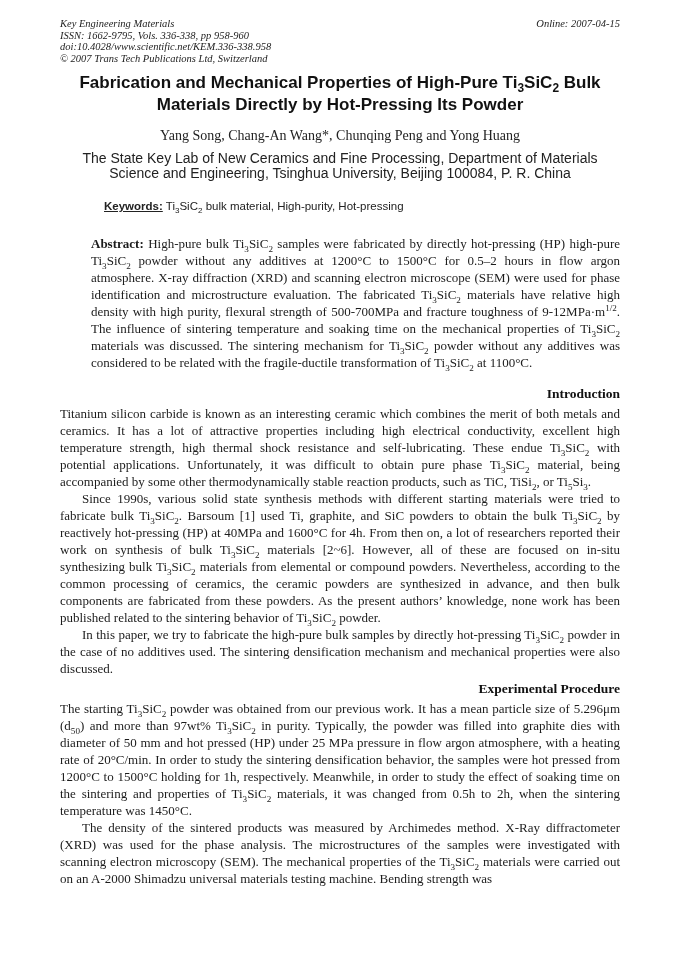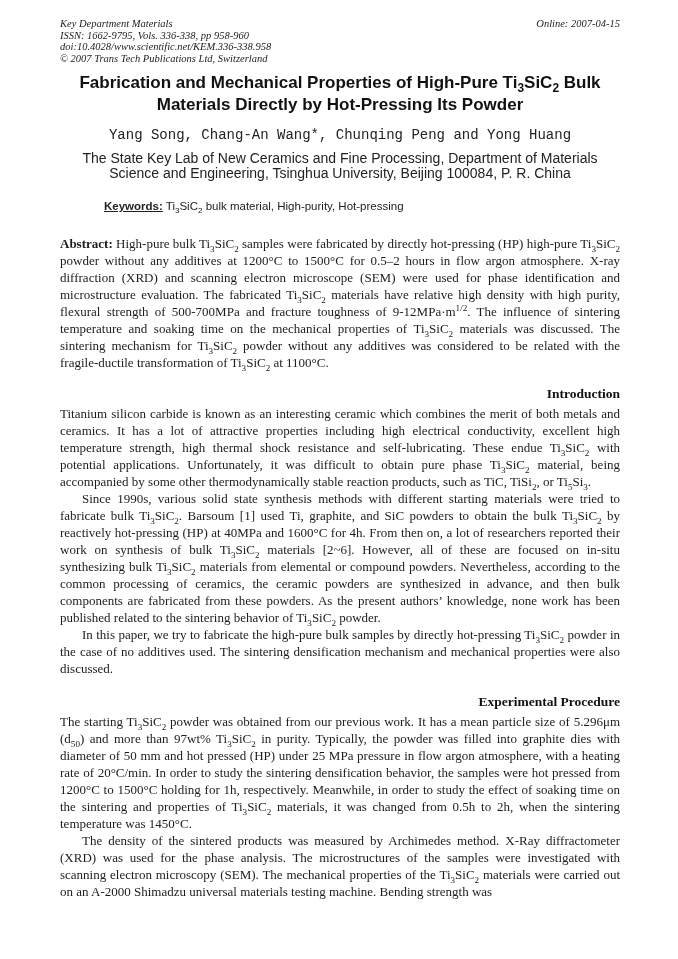--- a/index.html
+++ b/index.html
@@ -36,21 +36,21 @@
     font-family: "Liberation Sans", sans-serif;
     font-weight: bold;
     font-size: 17px;
     line-height: 22px;
     color: #111;
     padding: 0 8px;
   }
   .authors {
     margin-top: 3px;
     text-align: center;
-    font-family: Liberation Mono, monospace;
+    font-family: Liberation Serif, serif;
     font-size: 14px;
     line-height: 17px;
     color: #222;
   }
   .affiliation {
     margin-top: 7px;
     text-align: center;
     font-family: "Liberation Sans", sans-serif;
     font-size: 14px;
     line-height: 14.5px;
@@ -72,46 +72,46 @@
   }
   
   .body-text {
     font-family: "Liberation Serif", serif;
     font-size: 13px;
     line-height: 17px;
     text-align: justify;
     color: #1c1c1c;
     margin: 0;
   }
-  .abstract { margin-top: 21px; }
+  .abstract { margin-top: 21px; margin-left: 31px; }
   .abstract .abs-label { font-weight: bold; }
   .section { margin-top: 0; }
   .section-heading {
     font-family: "Liberation Serif", serif;
     font-size: 13.5px;
     font-weight: bold;
     color: #111;
     margin: 0;
     line-height: 17px;
     text-align: right;
   }
   .section.intro .section-heading { margin-top: 14px; }
-  .section.experimental .section-heading { margin-top: 16px; }
+  .section.experimental .section-heading { margin-top: 3px; }
   .section-heading + .body-text { margin-top: 3px; }
   .para-indent { text-indent: 22px; }
   sub, sup { font-size: 70%; line-height: 0; }
 </style>
 </head>
 <body>
 
 <div class="page">
 
   <div class="pub-header">
     <div class="left-block">
-      <div>Key Department Materials</div>
+      <div>Key Engineering Materials</div>
       <div>ISSN: 1662-9795, Vols. 336-338, pp 958-960</div>
       <div>doi:10.4028/www.scientific.net/KEM.336-338.958</div>
       <div>© 2007 Trans Tech Publications Ltd, Switzerland</div>
     </div>
     <div class="right-block">Online: 2007-04-15</div>
   </div>
 
   <h1 class="paper-title">Fabrication and Mechanical Properties of High-Pure Ti<sub>3</sub>SiC<sub>2</sub> Bulk Materials Directly by Hot-Pressing Its Powder</h1>
 
   <div class="authors">Yang Song, Chang-An Wang*, Chunqing Peng and Yong Huang</div>

